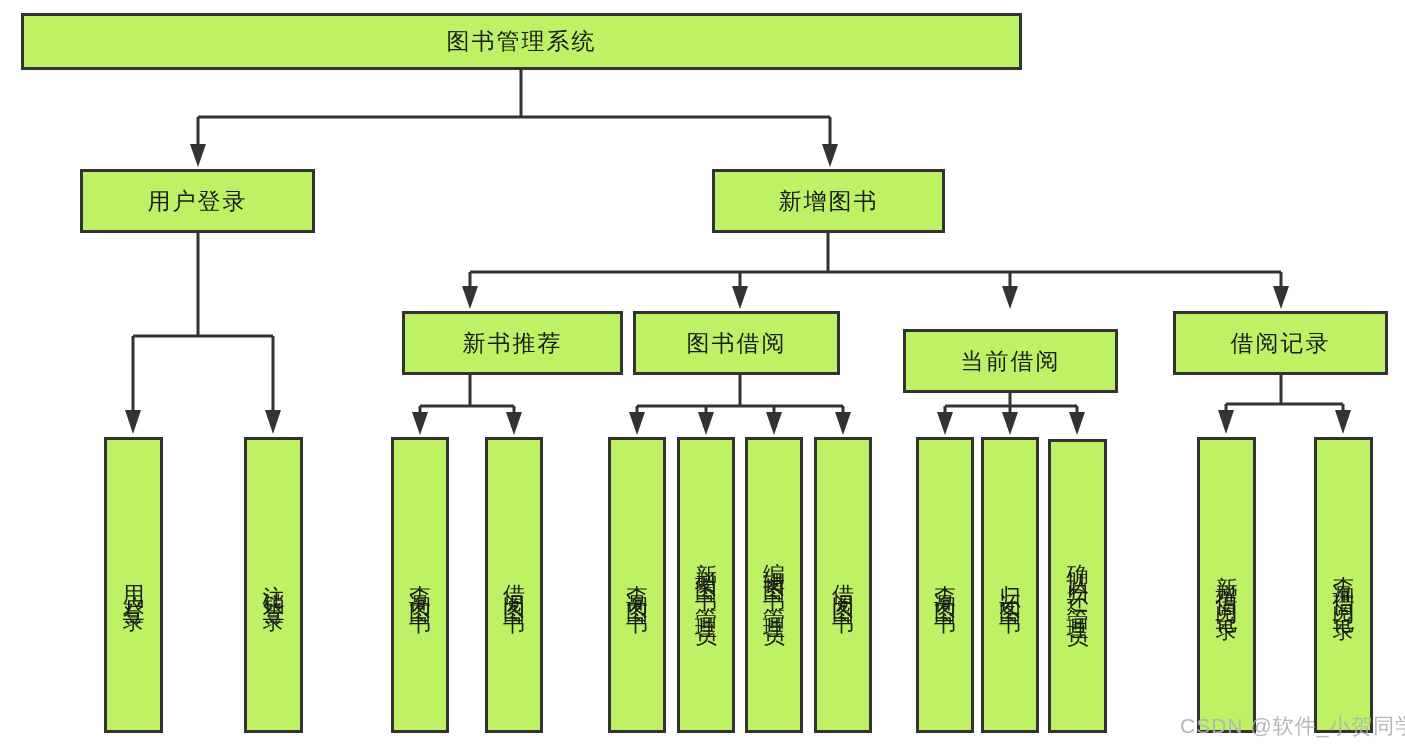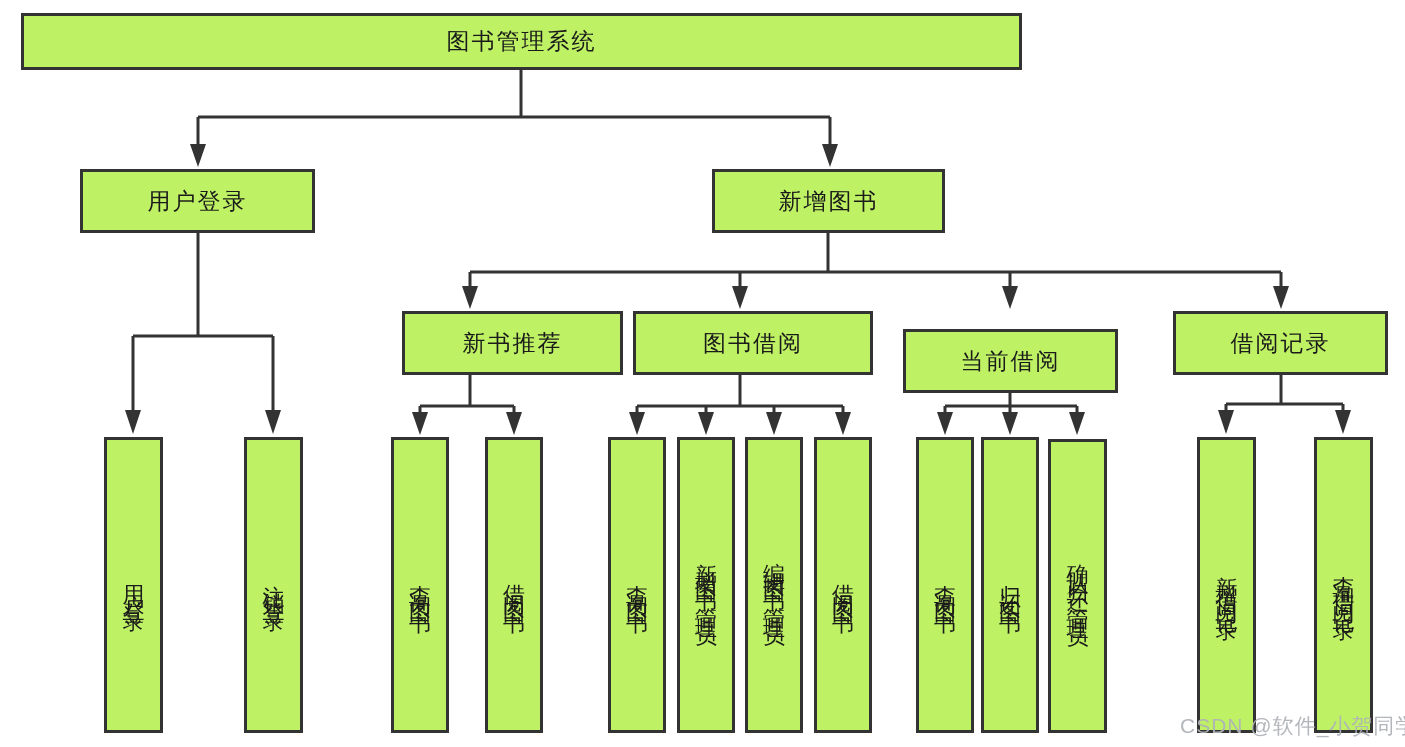--- a/index.html
+++ b/index.html
@@ -135,21 +135,21 @@
   <div class="node h" style="left:80px; top:169px; width:235px; height:64px;">
     <span>用户登录</span>
   </div>
   <div class="node h" style="left:712px; top:169px; width:233px; height:64px;">
     <span>新增图书</span>
   </div>
 
   <div class="node h" style="left:362px; top:311px; width:221px; height:64px;margin-left:40px;">
     <span>新书推荐</span>
   </div>
-  <div class="node h" style="left:633px; top:311px; width:240px; height:64px;">
+  <div class="node h" style="left:633px; top:311px; width:207px; height:64px;">
     <span>图书借阅</span>
   </div>
   <div class="node h" style="left:903px; top:311px; width:215px; height:64px;margin-top:18px;">
     <span>当前借阅</span>
   </div>
   <div class="node h" style="left:1173px; top:311px; width:215px; height:64px;">
     <span>借阅记录</span>
   </div>
 
   <div class="node leaf" style="left:104px; top:437px; width:59px; height:296px;">

